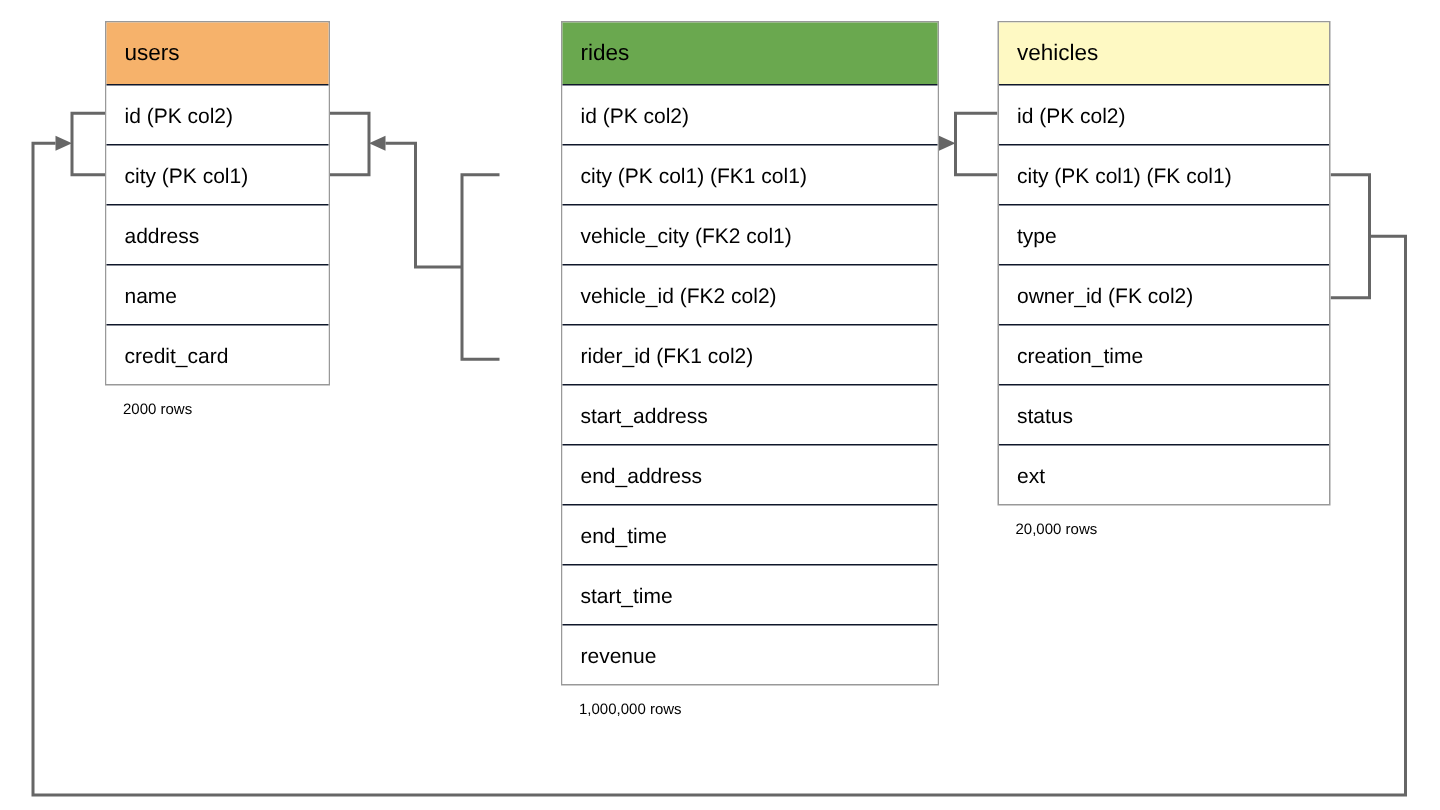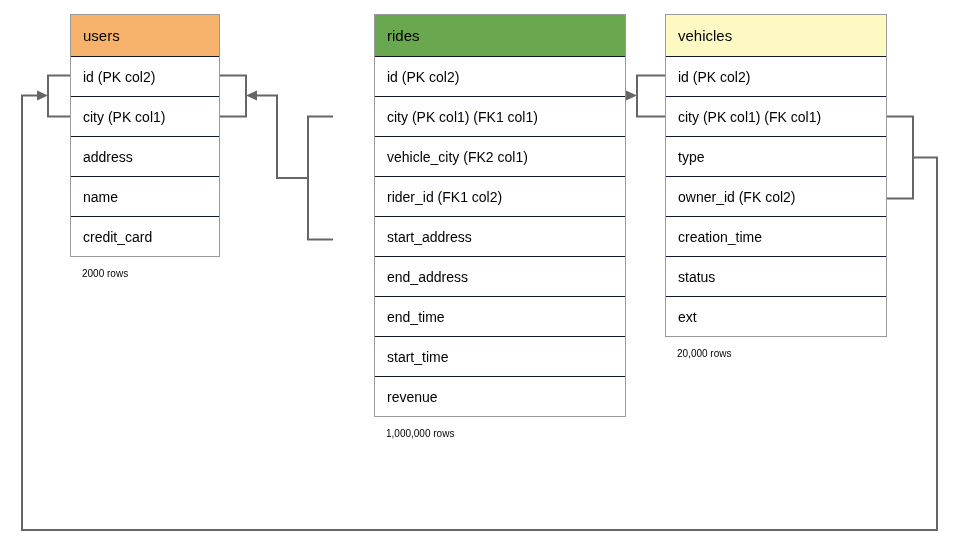--- a/index.html
+++ b/index.html
@@ -99,20 +99,21 @@
     </div>
     <div class="rowcount">2000 rows</div>
   </div>
 
   <div class="tbl-wrap t-rides">
     <div class="tbl">
       <div class="thead" style="background-color: rgb(106, 168, 79);">rides</div>
       <div class="trow">id (PK col2)</div>
       <div class="trow">city (PK col1) (FK1 col1)</div>
       <div class="trow">vehicle_city (FK2 col1)</div>
+      <div class="trow">vehicle_id (FK2 col2)</div>
       <div class="trow">rider_id (FK1 col2)</div>
       <div class="trow">start_address</div>
       <div class="trow">end_address</div>
       <div class="trow">end_time</div>
       <div class="trow">start_time</div>
       <div class="trow">revenue</div>
     </div>
     <div class="rowcount">1,000,000 rows</div>
   </div>
 

